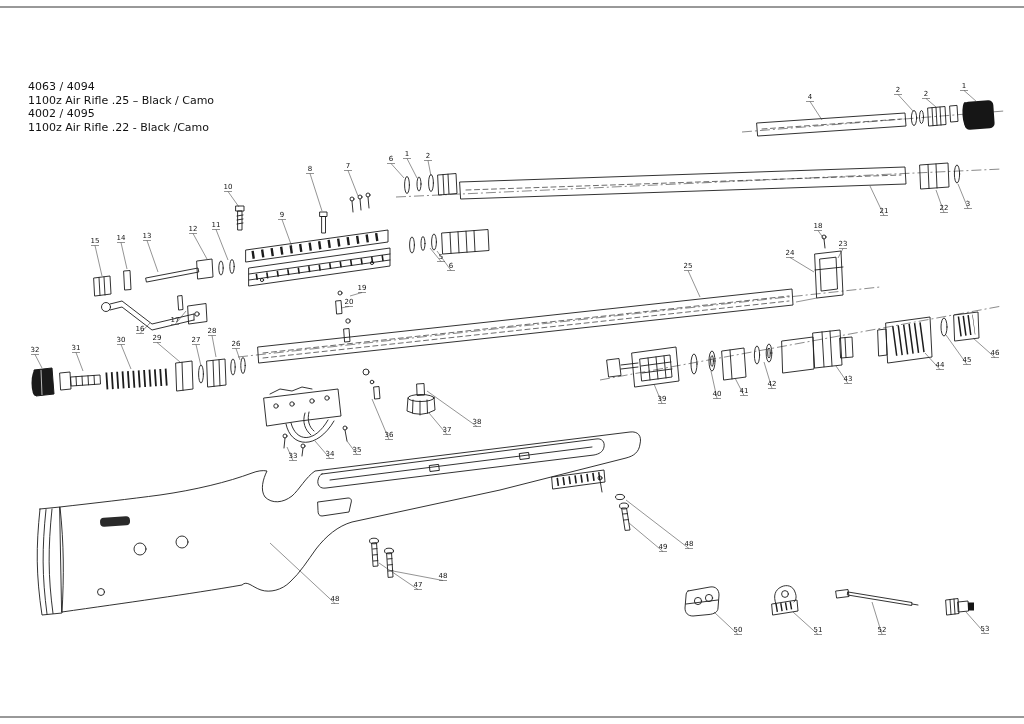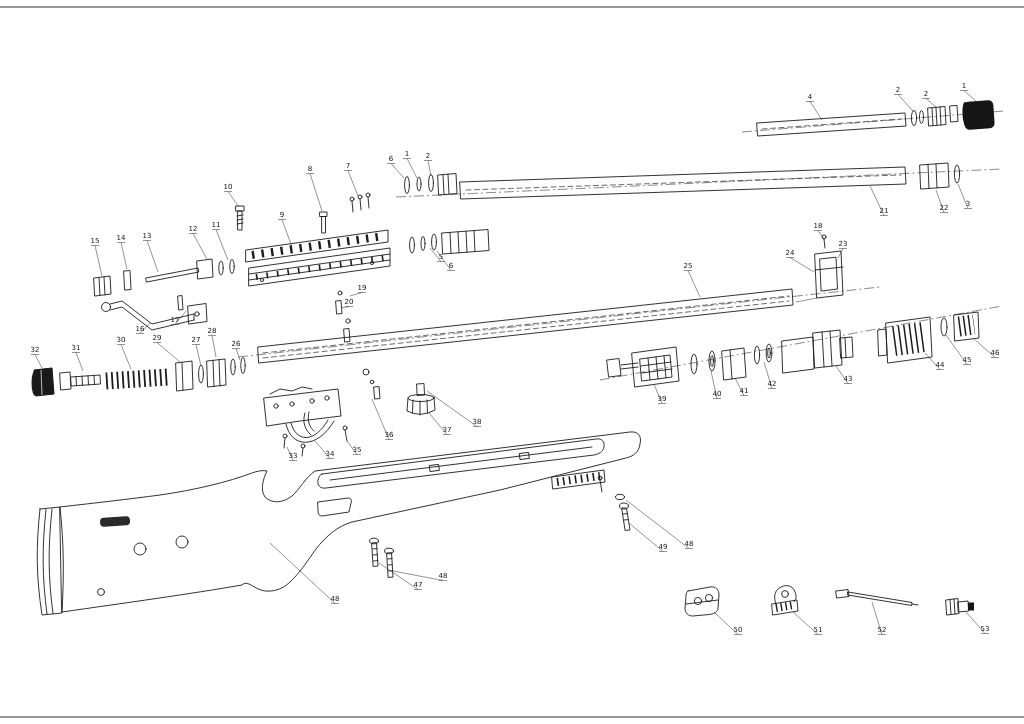--- a/index.html
+++ b/index.html
@@ -542,14 +542,20 @@
         <text x="818" y="632" class="callout">51</text>
         <line x1="882" y1="634.5" x2="872" y2="602" class="leader"></line>
         <line x1="878" y1="634.5" x2="886" y2="634.5" class="leader"></line>
         <text x="882" y="632" class="callout">52</text>
         <line x1="985" y1="633.5" x2="966" y2="612" class="leader"></line>
         <line x1="981" y1="633.5" x2="989" y2="633.5" class="leader"></line>
         <text x="985" y="631" class="callout">53</text>
       </g>
 </svg>
 
-
+<div class="title-block">
+  <div>4063 / 4094</div>
+  <div>1100z Air Rifle .25 – Black / Camo</div>
+  <div>4002 / 4095</div>
+  <div>1100z Air Rifle .22 - Black /Camo</div>
 </div>
 
+</div>
+
 </body></html>

